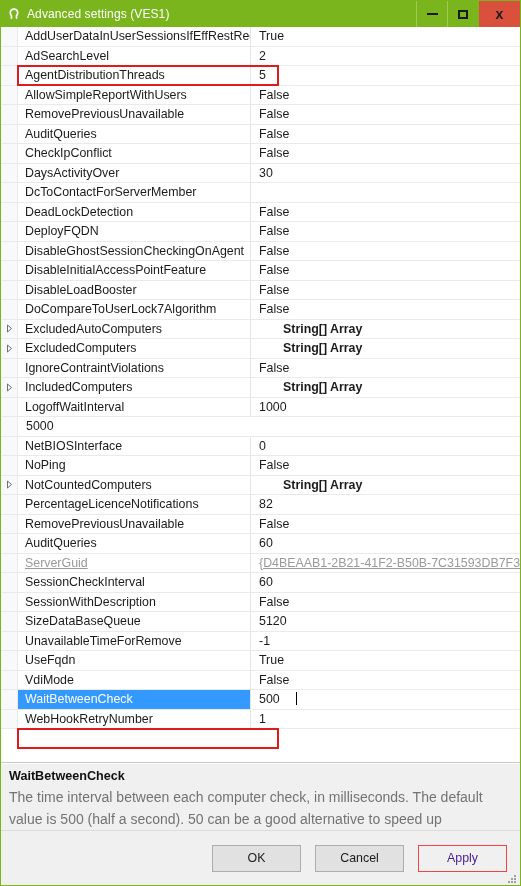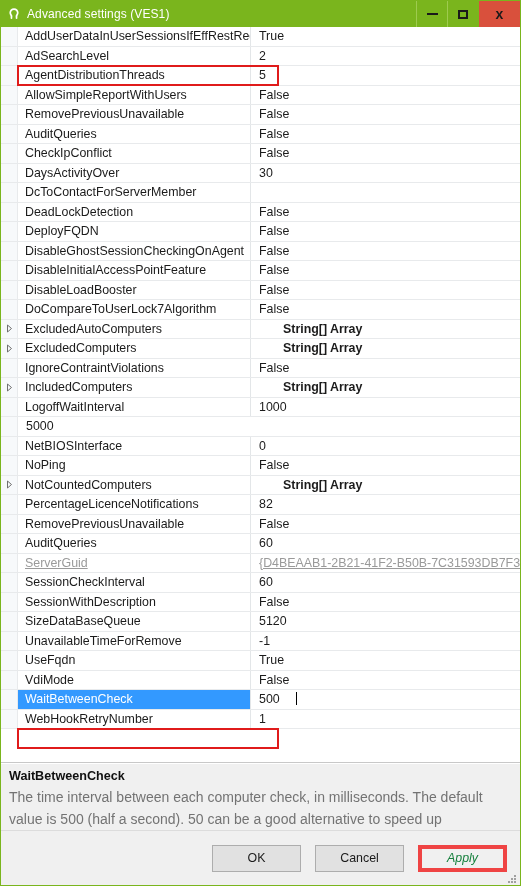--- a/index.html
+++ b/index.html
@@ -244,23 +244,22 @@
     font-size: 12.4px;
     color: #1b1b1b;
     font-family: "Liberation Sans", sans-serif;
     display: flex;
     align-items: center;
     justify-content: center;
     cursor: default;
   }
   .btn.disabled {
     background: #f0f0f0;
-    border: 4px solid #ef4444;
-    color: #15803d;
-    font-style: italic;
+    border: 1px solid #ef4444;
+    color: #4c1d95;
   }
   #grip {
     position: absolute;
     right: 2px;
     bottom: 1px;
     width: 13px;
     height: 13px;
   }
 </style>
 </head>

